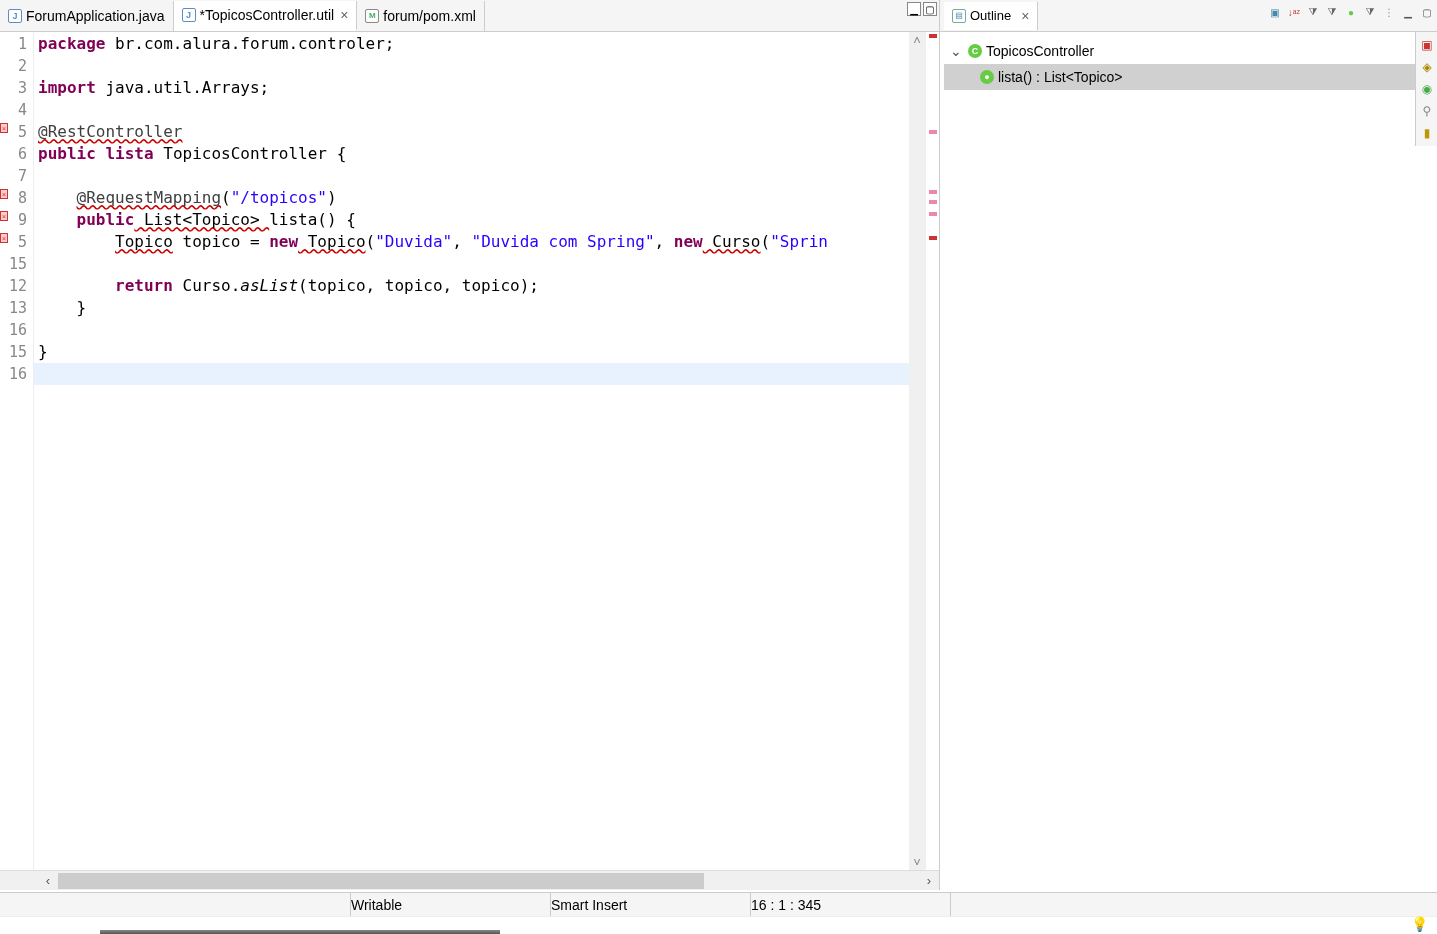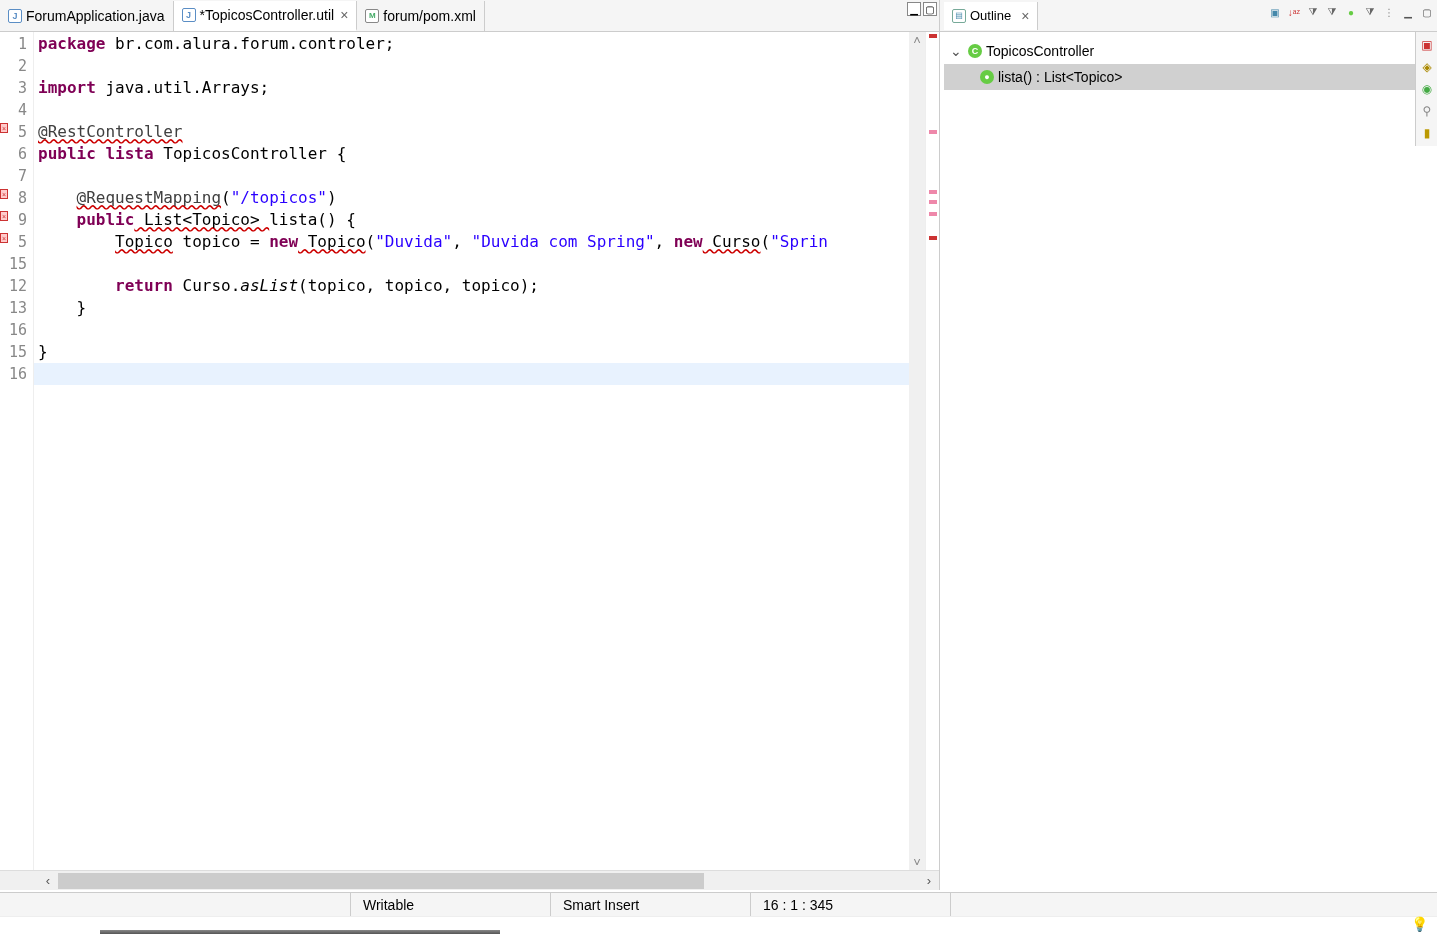--- a/index.html
+++ b/index.html
@@ -308,21 +308,21 @@
       align-items: center;
       font-size: 14px;
       position: absolute;
       bottom: 18px;
       left: 0;
       width: 1437px;
       background: #f5f5f5;
     }
     .status-cell {
       border-left: 1px solid #ccc;
-      padding: 0 12px;
+      padding: 0 0;
       height: 100%;
       display: flex;
       align-items: center;
     }
     .status-cell:first-child { border-left: none; width: 350px; }
     .bottom-stripe {
       position: absolute;
       bottom: 0;
       left: 0;
       width: 1437px;

